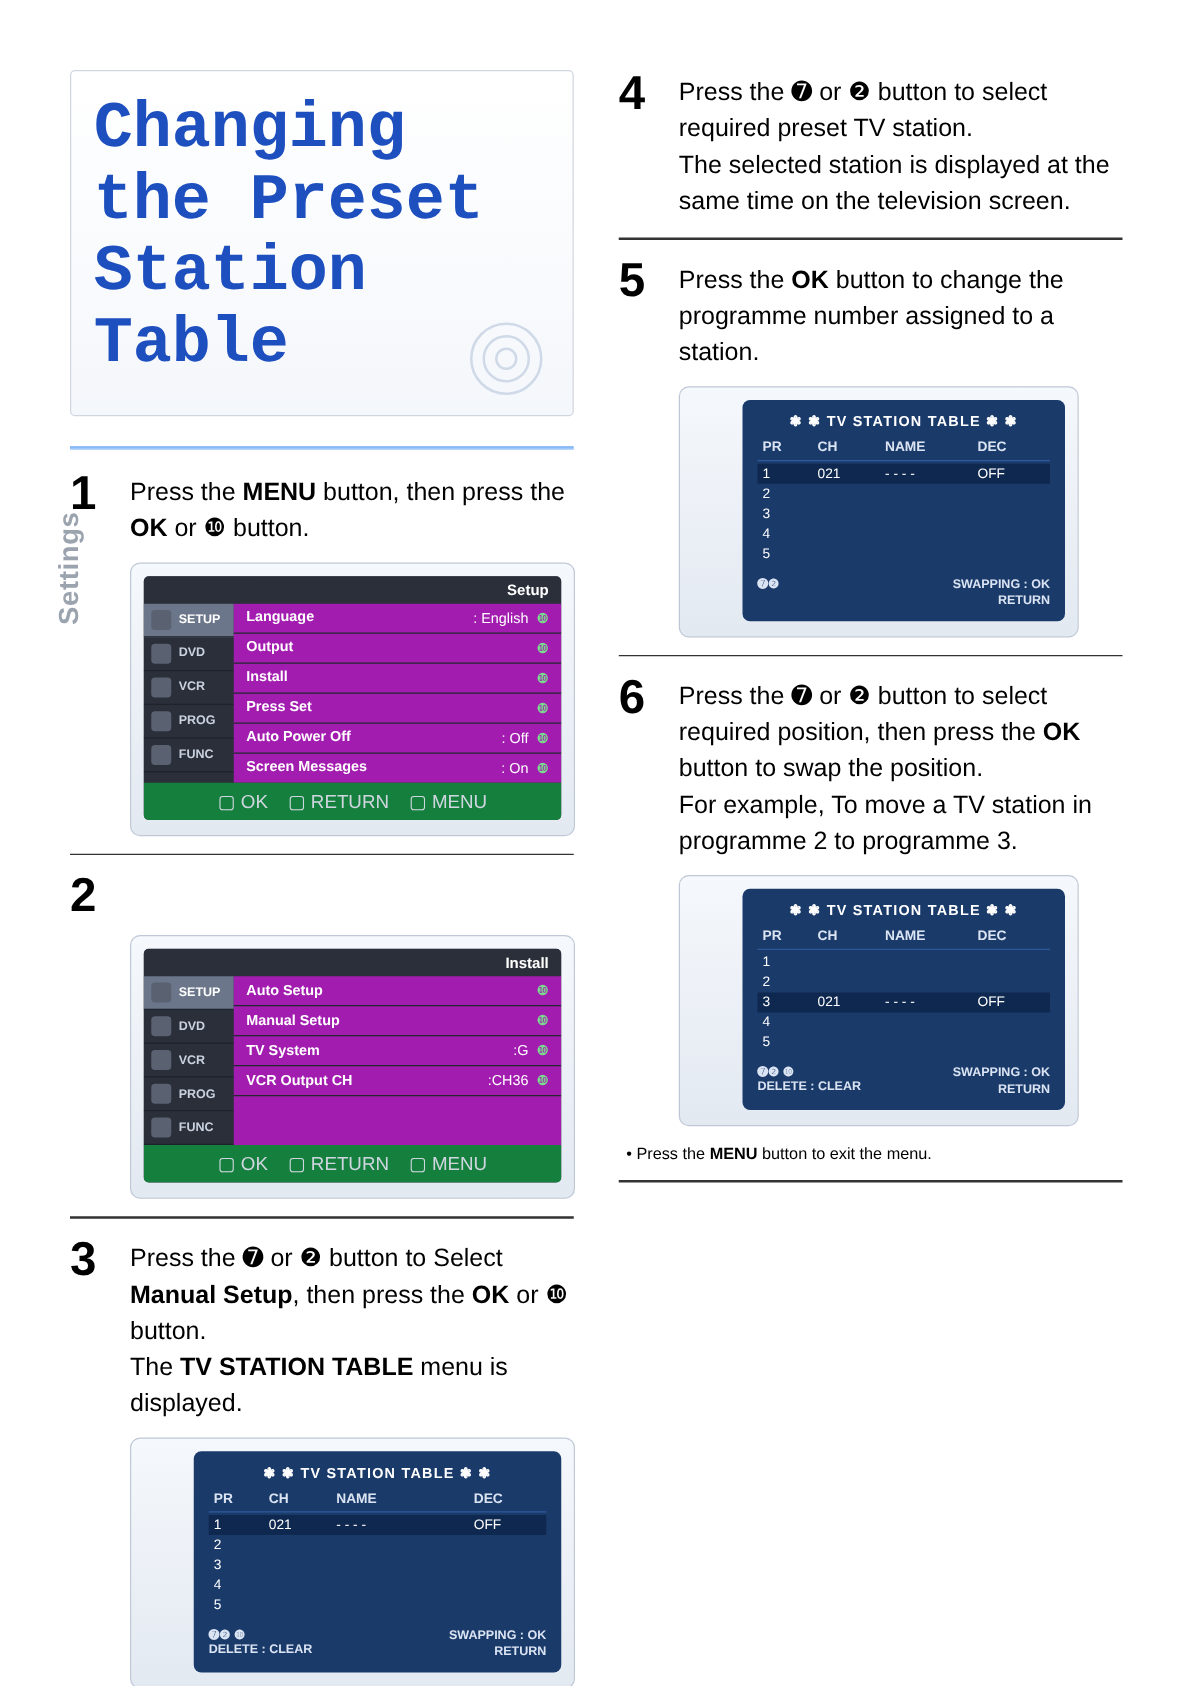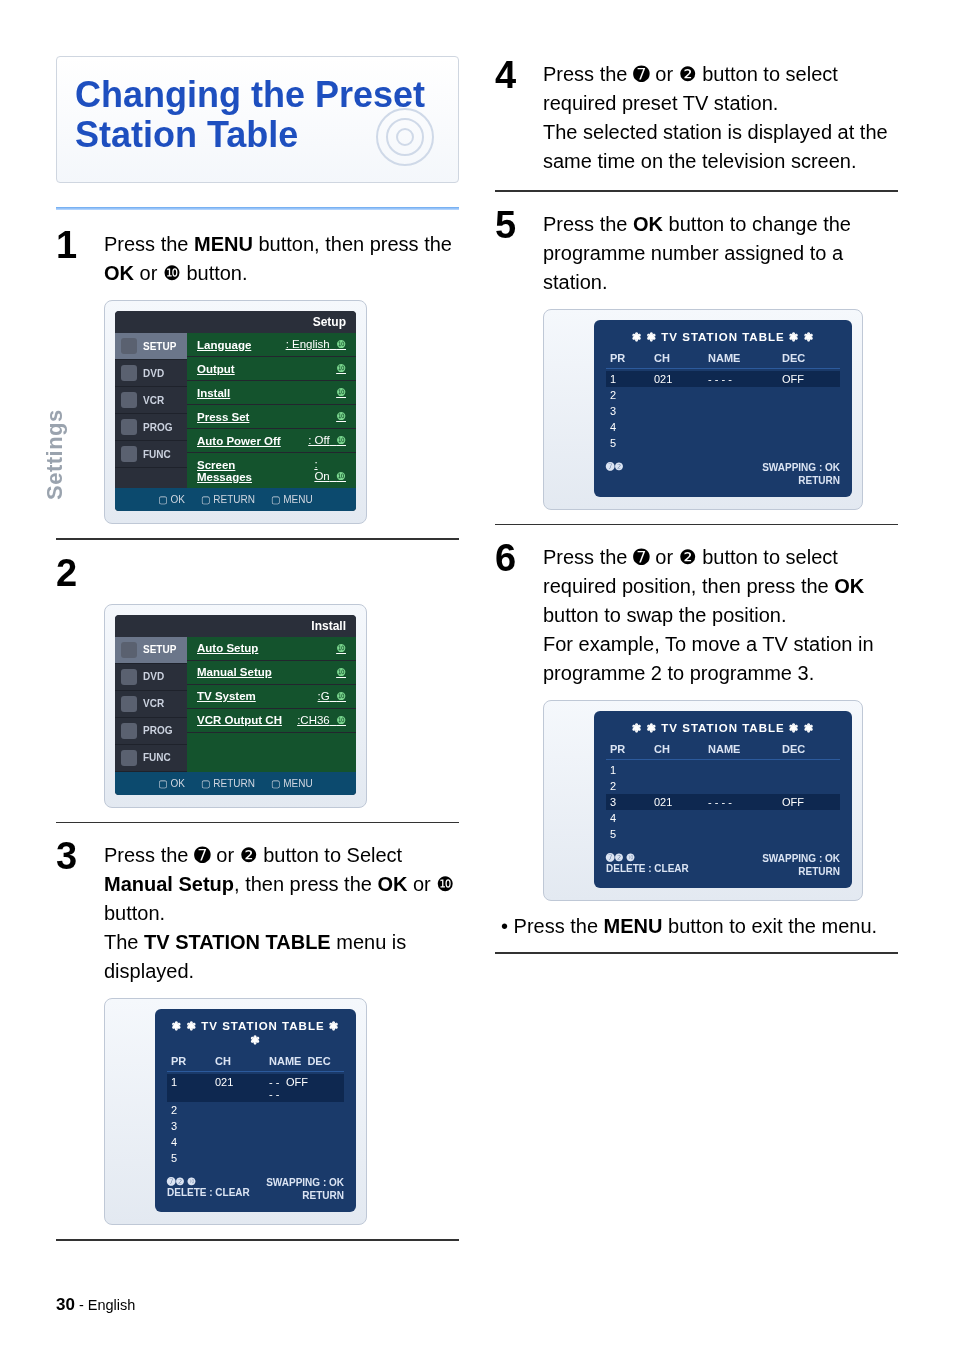--- a/index.html
+++ b/index.html
@@ -1,52 +1,52 @@
 <!DOCTYPE html>
 <html><head>
 <meta charset="utf-8">
 <style>
   * { box-sizing: border-box; margin: 0; padding: 0; }
   html, body { width: 954px; font-family: Arial, Helvetica, sans-serif; color: #000; background:#fff; }
   .page { padding: 56px 56px 40px 56px; position: relative; width: 954px; }
   .sidebar-label { position:absolute; left:42px; top:500px; transform:rotate(-90deg); transform-origin:left top; font-size:22px; font-weight:bold; color:#9aa3ae; letter-spacing:0.5px; }
   .columns { display:flex; gap:36px; }
   .col { flex:1; min-width:0; }
-  h1.title { font-size:36px; font-weight:bold; color:#1e4fbf; line-height:1.1; margin-bottom:24px; padding:18px 18px 28px 18px; border:1px solid #cfd6e0; border-radius:4px; background:linear-gradient(#fff,#f4f7fb); position:relative; }
+  h1.title { font-size:52px; font-weight:bold; color:#1e4fbf; line-height:1.1; margin-bottom:24px; padding:18px 18px 28px 18px; border:1px solid #cfd6e0; border-radius:4px; background:linear-gradient(#fff,#f4f7fb); position:relative;font-family:Liberation Mono, monospace; }
   h1.title .rings { position:absolute; right:18px; bottom:10px; width:70px; height:70px; }
   .intro { font-size:14.5px; line-height:1.45; margin-bottom:18px; }
   .hr { height:3px; background:linear-gradient(#6aa8f0,#c0dcff); margin:10px 0 16px; }
   .hr.small { height:1.5px; background:#333; margin:14px 0; }
   .step { display:flex; gap:14px; margin-bottom:12px; }
   .step .num { font-size:38px; font-weight:bold; color:#000; line-height:1; width:34px; flex-shrink:0; }
   .step .body { font-size:20px; line-height:1.45; padding-top:4px; }
-  .osd-wrap { margin:10px 0 14px 48px; width:263px; border:1px solid #bfc8d6; border-radius:8px; background:linear-gradient(#f5f8fc,#e3e9f1); padding:10px 10px 12px; }
+  .osd-wrap { margin:10px 0 14px 48px; width:356px; border:1px solid #bfc8d6; border-radius:8px; background:linear-gradient(#f5f8fc,#e3e9f1); padding:10px 10px 12px; }
   .osd-wrap.pad-left-small { margin-left:10px; width:320px; }
   .osd-title { color:#fff; font-size:12px; font-weight:bold; background:#2a2f3a; padding:4px 10px; border-top-left-radius:4px; border-top-right-radius:4px; text-align:right; }
   .osd { background:#2a2f3a; color:#fff; font-size:11.5px; border-radius:4px; overflow:hidden;}
   .osd-row { display:flex; align-items:stretch; }
   .osd-tabs { width:72px; background:#2a2f3a; }
   .osd-tab { display:flex; align-items:center; gap:6px; padding:5px 6px; border-bottom:1px solid #1e222b; font-weight:bold; color:#cbd2df; font-size:10px;}
   .osd-tab .ic { width:16px;height:16px;border-radius:3px;background:#5a6170;display:inline-block; }
   .osd-tab.sel { background:#6b768a; color:#fff;}
-  .osd-main { flex:1; background:#14532d;text-decoration:underline; }
+  .osd-main { flex:1; background:#a21caf; }
   .osd-line { display:flex; justify-content:space-between; padding:5px 10px; border-bottom:1px solid #23262e; align-items:center;}
   .osd-line:last-child{border-bottom:none;gap:37px;}
-  .osd-foot { display:flex; justify-content:center; gap:16px; padding:6px 0 6px; color:#d0d6e0; font-size:10px; background:#0c4a6e;}
+  .osd-foot { display:flex; justify-content:center; gap:16px; padding:6px 0 6px; color:#d0d6e0; font-size:15px; background:#15803d;}
   .arrow { color:#7bd88f; font-size:11px;}
   .osd-table { background:#1a3a6a; color:#fff; border-radius:6px; padding:10px 12px 10px; font-size:11px; font-family:Arial, sans-serif;margin-left:40px;}
   .osd-table .tt-title { text-align:center; font-weight:bold; letter-spacing:1px; margin-bottom:6px; font-size:11.5px;}
   .tt-head, .tt-row { display:grid; grid-template-columns:38px 48px 1fr 54px; gap:6px; padding:2px 4px; }
   .tt-head { color:#dbe4f3; font-weight:bold; border-bottom:1px solid #2c5a9c; padding-bottom:4px; margin-bottom:2px;}
   .tt-row.hi { background:#0e2850; }
   .tt-foot { display:flex; justify-content:space-between; padding-top:10px; font-size:10px; color:#dbe4f3; font-weight:bold;}
   .tt-foot .right { text-align:right; line-height:1.3;}
   .page-foot { margin-top:40px; font-size:14.5px; }
   .page-foot b { font-size:17px; }
-  .bullet { font-size:20px; margin-left:6px; }
+  .bullet { font-size:13px; margin-left:6px; }
 </style>
 </head>
 <body>
 
 <div class="page">
   <div class="sidebar-label">Settings</div>
 
   <div class="columns">
 
     <div class="col">

